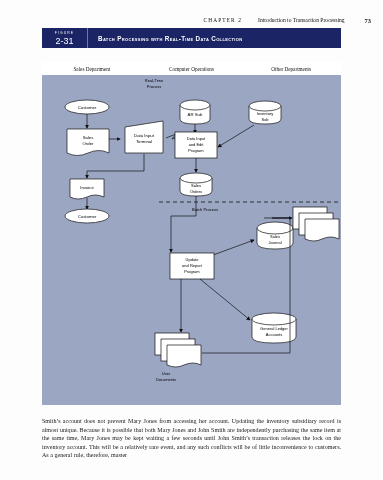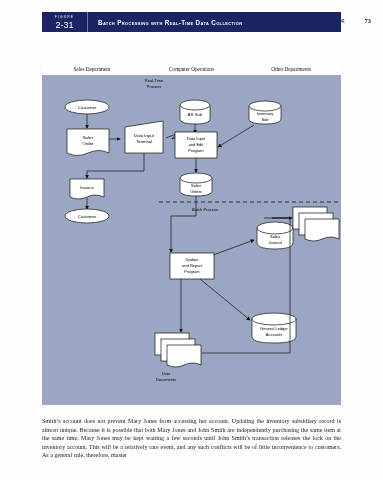--- a/index.html
+++ b/index.html
@@ -21,21 +21,21 @@
     display:flex;align-items:center;justify-content:flex-end;
     padding-right:12px;box-sizing:border-box;
     font-size:5.4px;color:#111;
   }
   .rh-chapter{letter-spacing:1.1px;font-variant:small-caps;margin-right:16px;}
   .rh-title{margin-right:20px;font-size:5.6px;}
   .rh-page{font-weight:bold;font-size:6.4px;}
 
   
   .figbar{
-    position:absolute;left:42px;top:12px;width:299px;height:20px;
+    position:absolute;left:42px;top:28px;width:299px;height:20px;
     background:#1b2464;display:flex;align-items:stretch;
   }
   .figbar-num{
     width:45px;display:flex;flex-direction:column;align-items:center;justify-content:center;
     color:#fff;border-right:1px solid #6e77a8;
   }
   .figbar-num .lbl{font-size:3.4px;letter-spacing:1.1px;font-family:"Liberation Sans",sans-serif;}
   .figbar-num .num{font-size:9px;font-family:"Liberation Sans",sans-serif;margin-top:1px;}
   .figbar-title{
     flex:1;display:flex;align-items:center;padding-left:10px;

